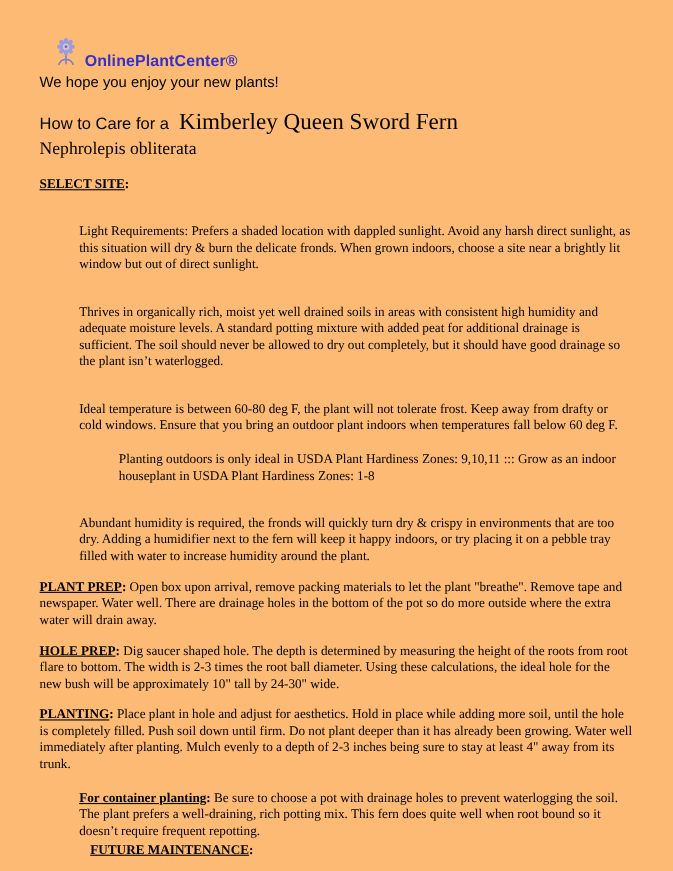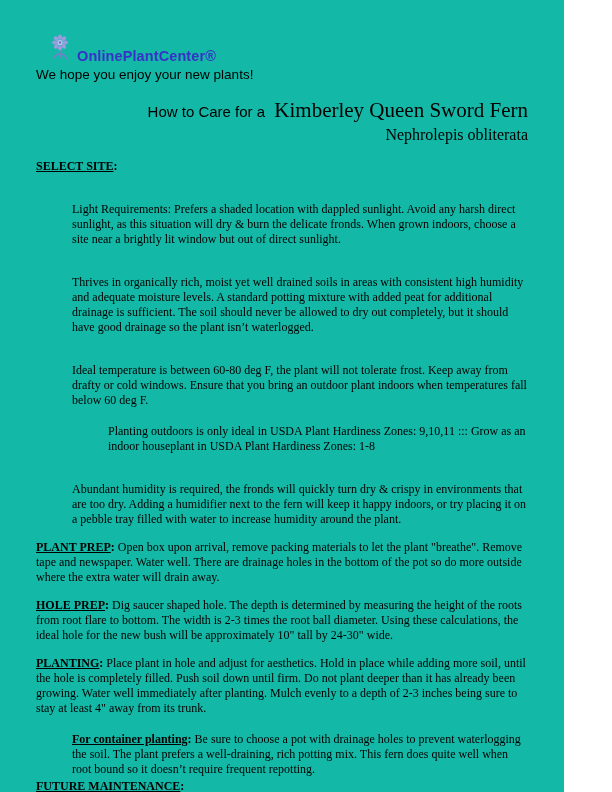--- a/index.html
+++ b/index.html
@@ -4,23 +4,23 @@
 <style>
   * { margin: 0; padding: 0; box-sizing: border-box; }
   html, body { background: #ffffff; }
   body {
     width: 612px; height: 792px;
     font-family: "Liberation Serif", serif;
     color: #000000;
     overflow: hidden;
   }
   .page {
-    width: 564px; height: 792px;
+    width: 612px; height: 792px;
     padding: 34px 36px 0 36px;
-    background: #14b8a6;
+    background: #fdba74;
     position: relative;
   }
 
   
   .brand-row {
     display: flex; align-items: flex-end; gap: 5px;
     margin-left: 12px;
   }
   .logo { display: inline-block; line-height: 0; }
   .brand {
@@ -28,41 +28,41 @@
     font-weight: bold; font-size: 14.5px;
     letter-spacing: 0.1px;
   }
   .tagline {
     font-family: "Liberation Sans", sans-serif;
     font-size: 13.5px;
     margin-top: 3px;
   }
 
   
-  .title-block { text-align: right; margin-top: 15px; }
+  .title-block { text-align: left; margin-top: 15px; }
   .title-line { line-height: 26px; }
   .title-prefix {
     font-family: "Liberation Sans", sans-serif;
     font-size: 15px; margin-right: 5px;
   }
   .title-plant { font-size: 21px; }
   .botanical { font-size: 16px; line-height: 20px; }
 
   
   p { font-size: 12px; line-height: 15px; margin-top: 10px; }
   .sect-head-line { margin-top: 14px; }
   .body-para { margin-top: 13px; }
   .indent1 { margin-left: 36px; margin-top: 28px; }
   .indent2 { margin-left: 72px; }
   .no-gap { margin-top: 16px; }
   .shead { font-weight: bold; text-decoration: underline; }
   .colon { font-weight: bold; }
 
   .over-line { text-align: center; margin-top: 20px; }
-  .future-line { margin-top: 2px; }
+  .future-line { margin-top: 2px; margin-left: 46px; }
 </style>
 </head>
 <body>
 
 <div class="page">
 
   <div>
     <div class="brand-row">
       <span class="logo">
         <svg width="24" height="30" viewBox="0 0 24 30" aria-hidden="true">

